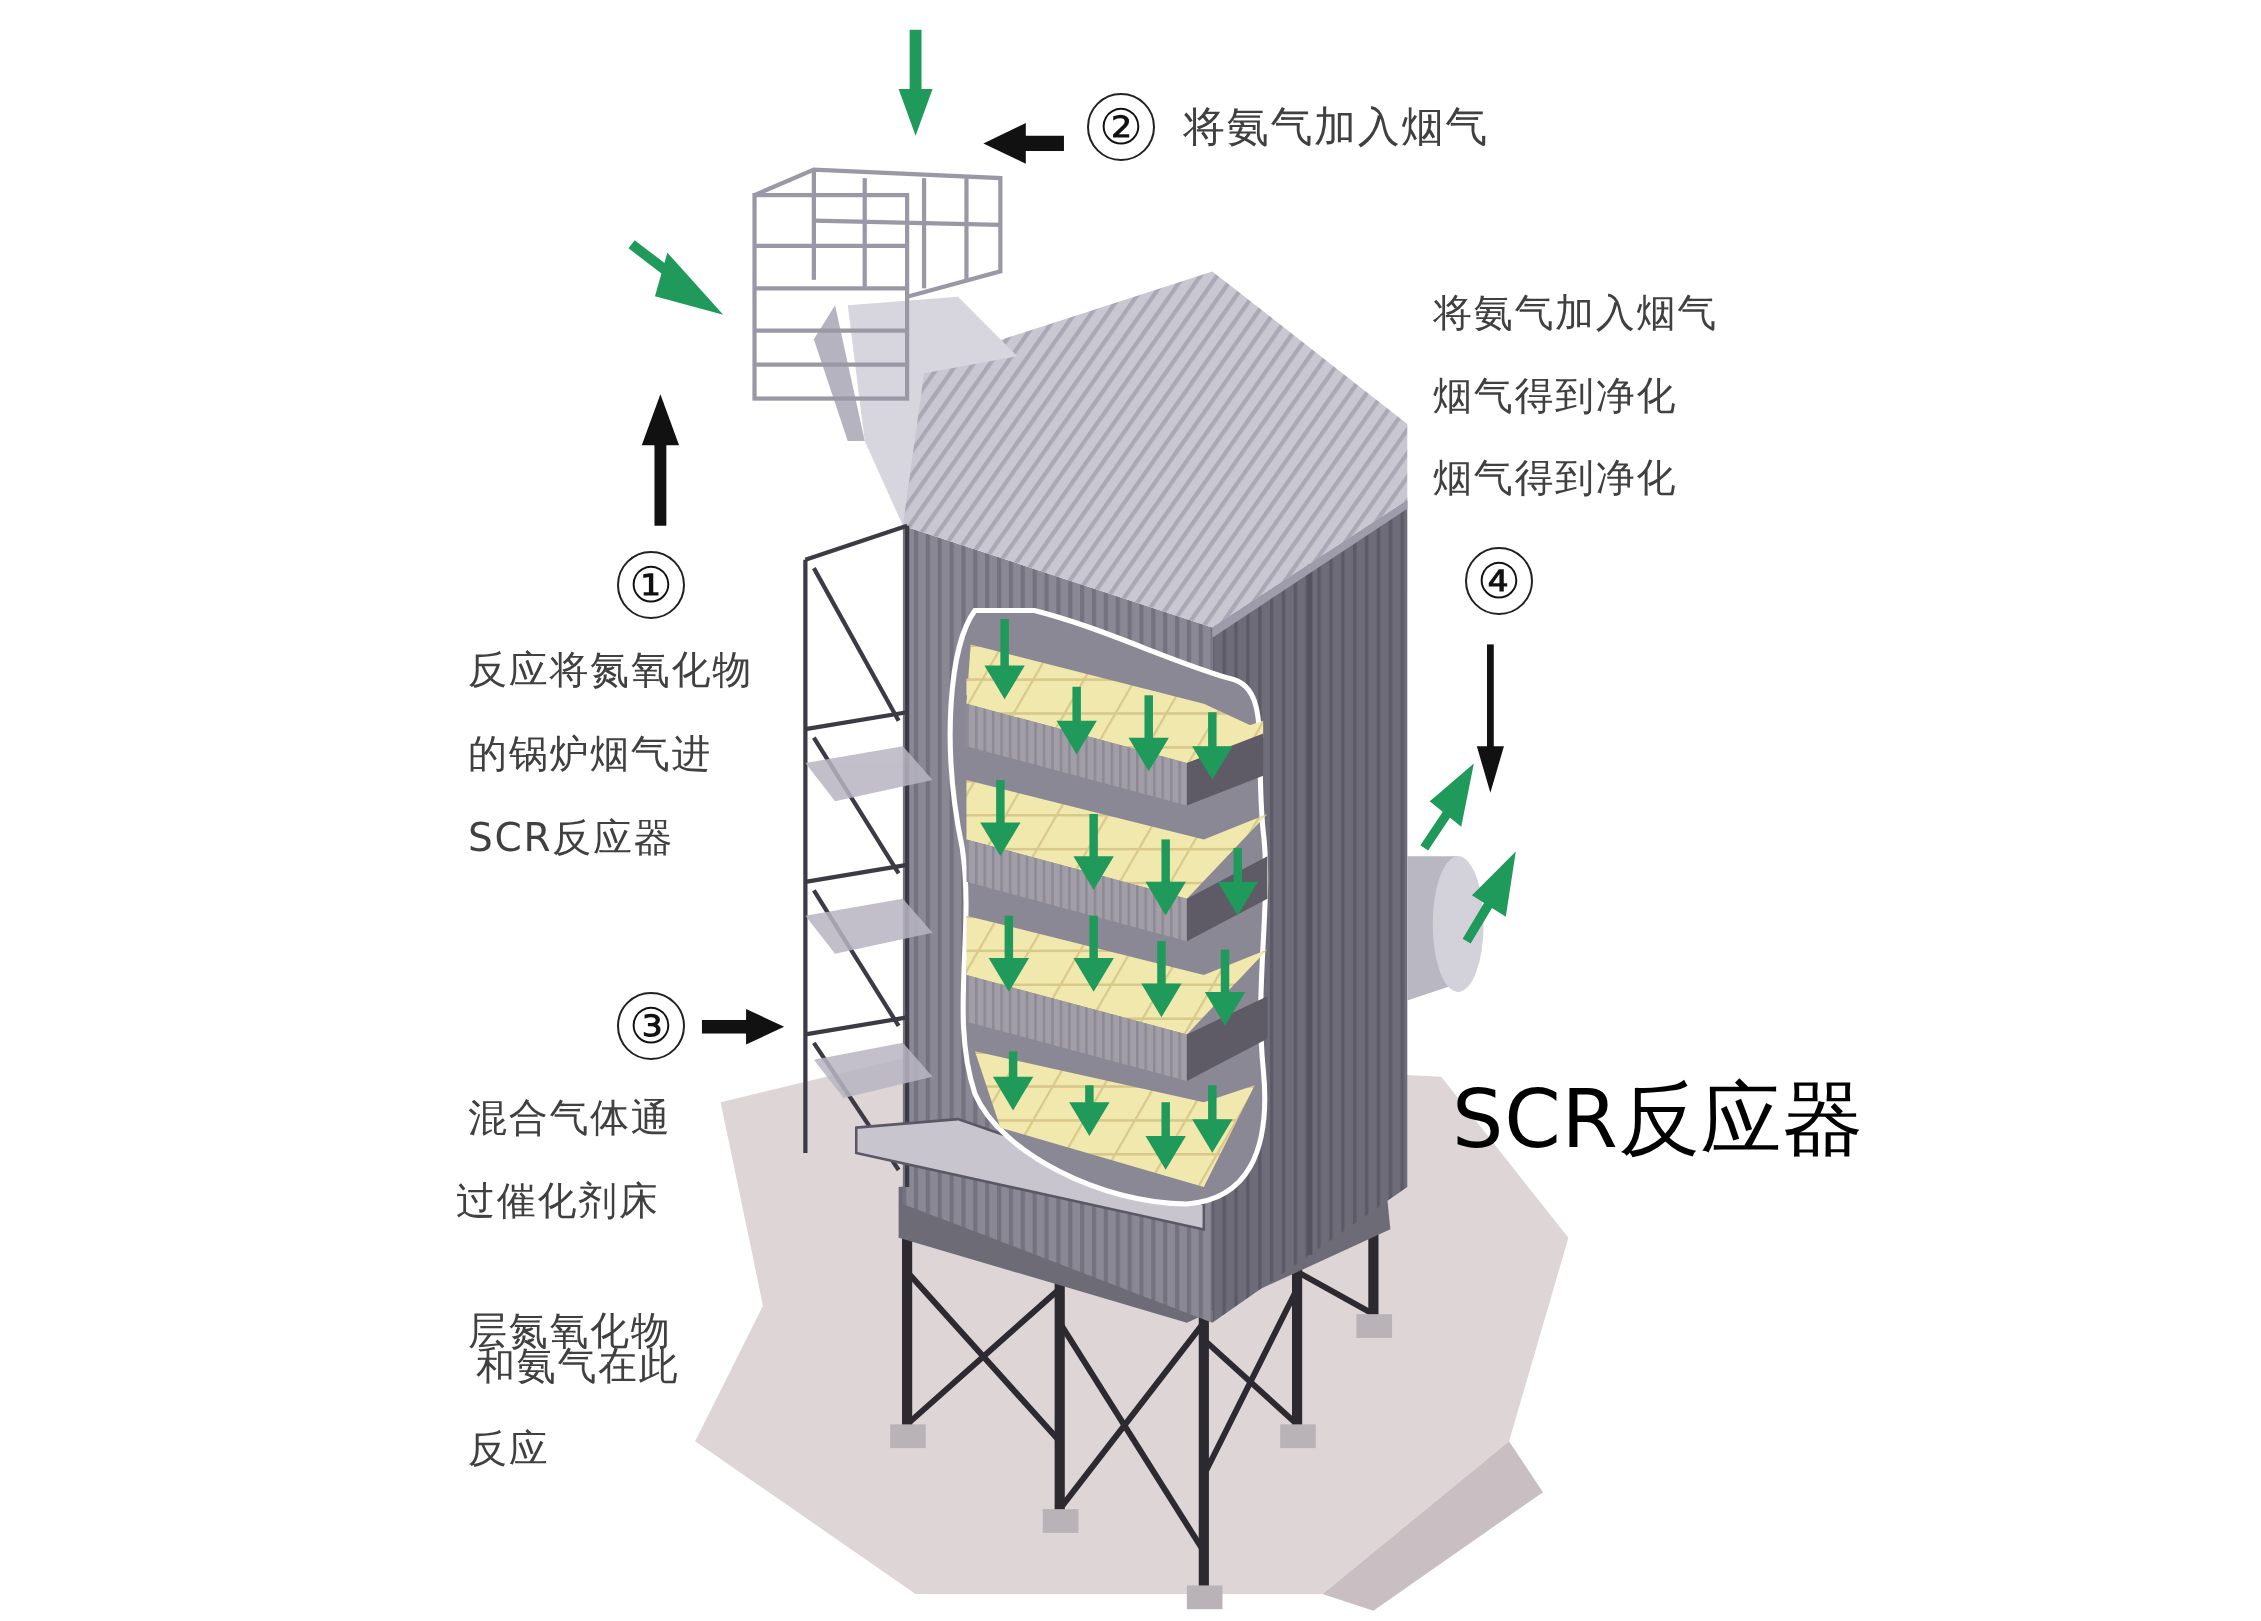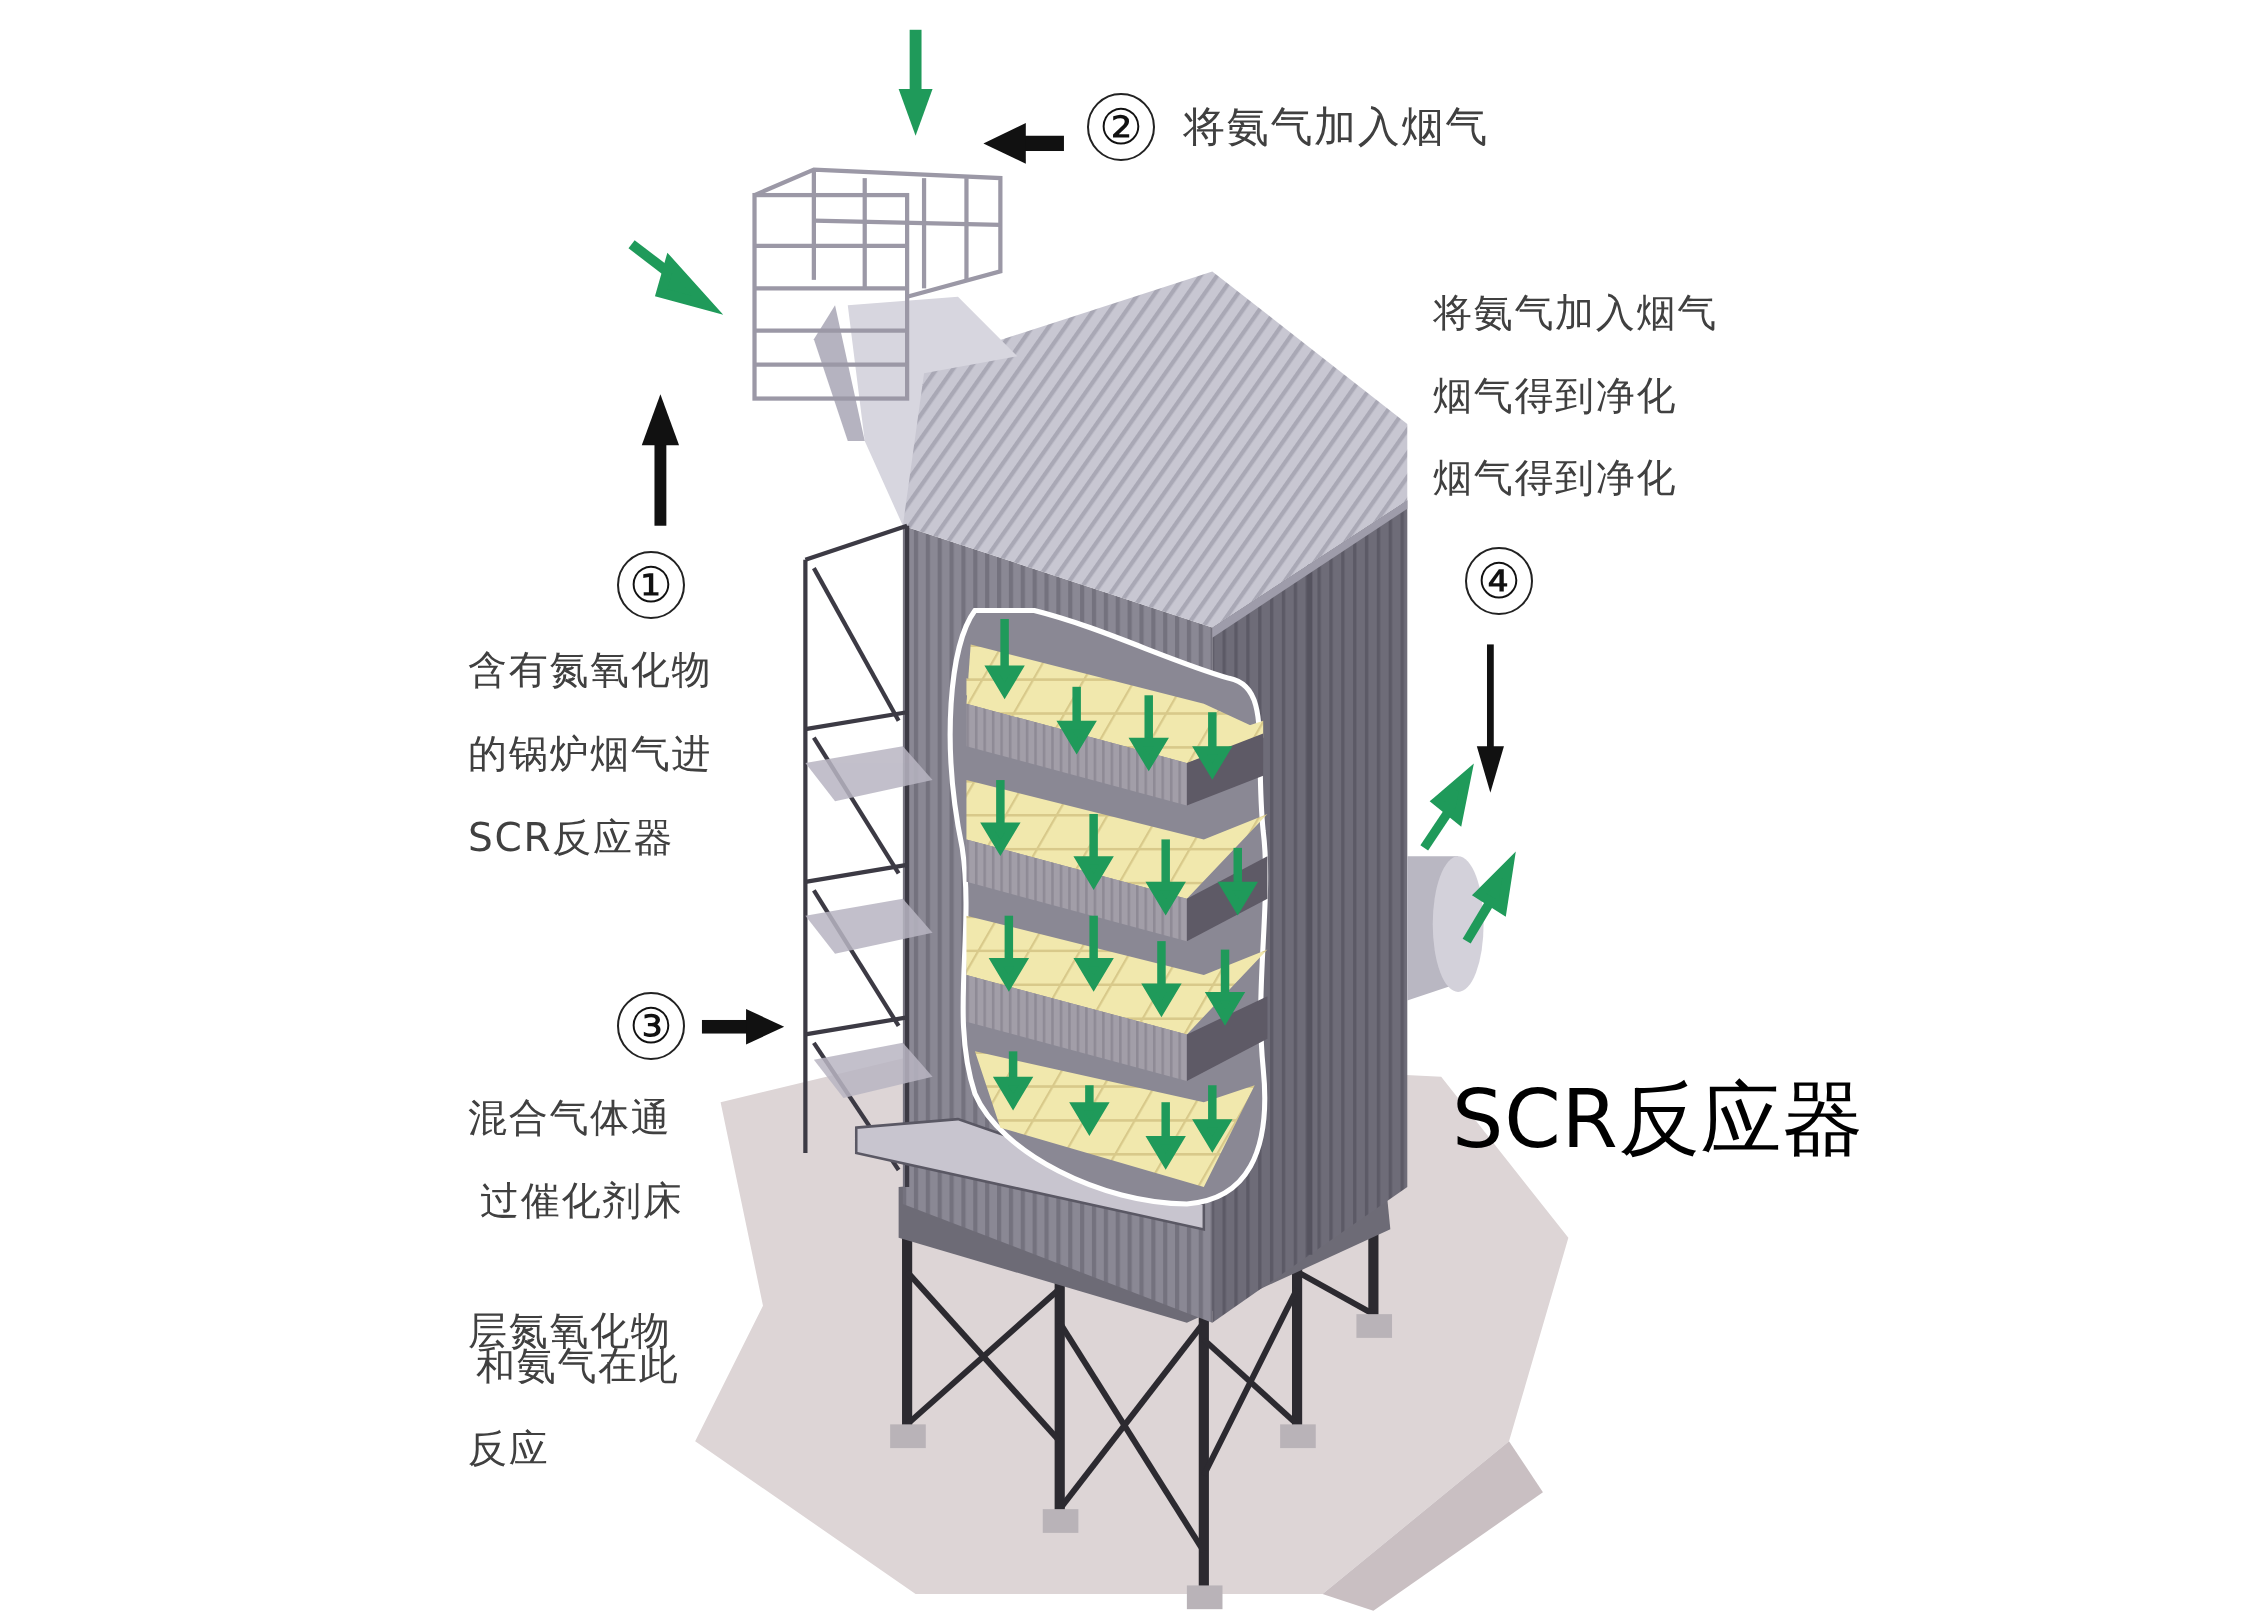--- a/index.html
+++ b/index.html
@@ -238,25 +238,25 @@
 
 <div class="circ" style="left:1087px;top:93px;">②</div>
 <div class="label" style="left:1183px;top:106px;font-size:42px;line-height:42px;">将氨气加入烟气</div>
 
 <div class="label" style="left:1433px;top:293px;">将氨气加入烟气</div>
 <div class="label" style="left:1433px;top:376px;">烟气得到净化</div>
 <div class="label" style="left:1433px;top:458px;text-align:center;">烟气得到净化</div>
 <div class="circ" style="left:1465px;top:547px;">④</div>
 
 <div class="circ" style="left:617px;top:551px;">①</div>
-<div class="label" style="left:468px;top:650px;">含有氮氧化物</div>
+<div class="label" style="left:468px;top:650px;">反应将氮氧化物</div>
 <div class="label" style="left:468px;top:734px;text-align:center;">的锅炉烟气进</div>
 <div class="label" style="left:468px;top:818px;">SCR反应器</div>
 
 <div class="circ" style="left:617px;top:992px;">③</div>
 <div class="label" style="left:468px;top:1098px;">混合气体通</div>
-<div class="label" style="left:480px;top:1181px;">过催化剂床</div>
+<div class="label" style="left:456px;top:1181px;">过催化剂床</div>
 <div class="label" style="left:468px;top:1263px;margin-top:48px;">层氮氧化物</div>
 <div class="label" style="left:476px;top:1346px;">和氨气在此</div>
 <div class="label" style="left:468px;top:1429px;">反应</div>
 
 <div class="title" style="left:1452px;top:1077px;">SCR反应器</div>
 
 
 </body></html>

